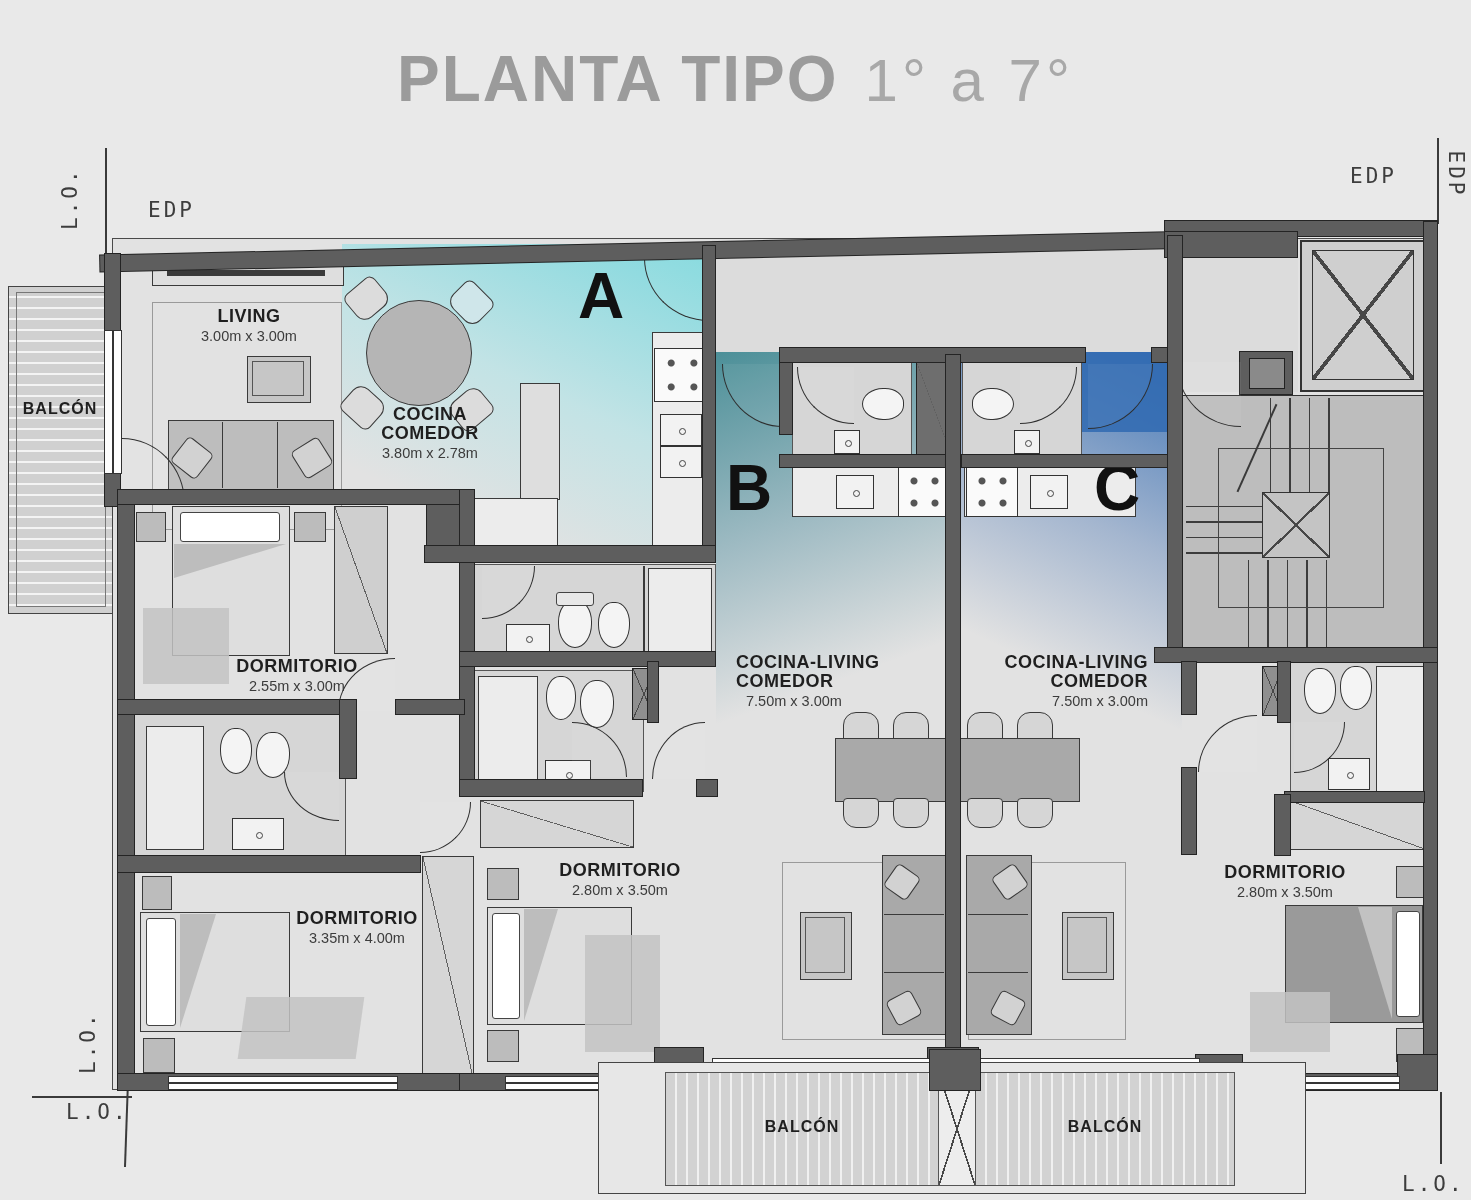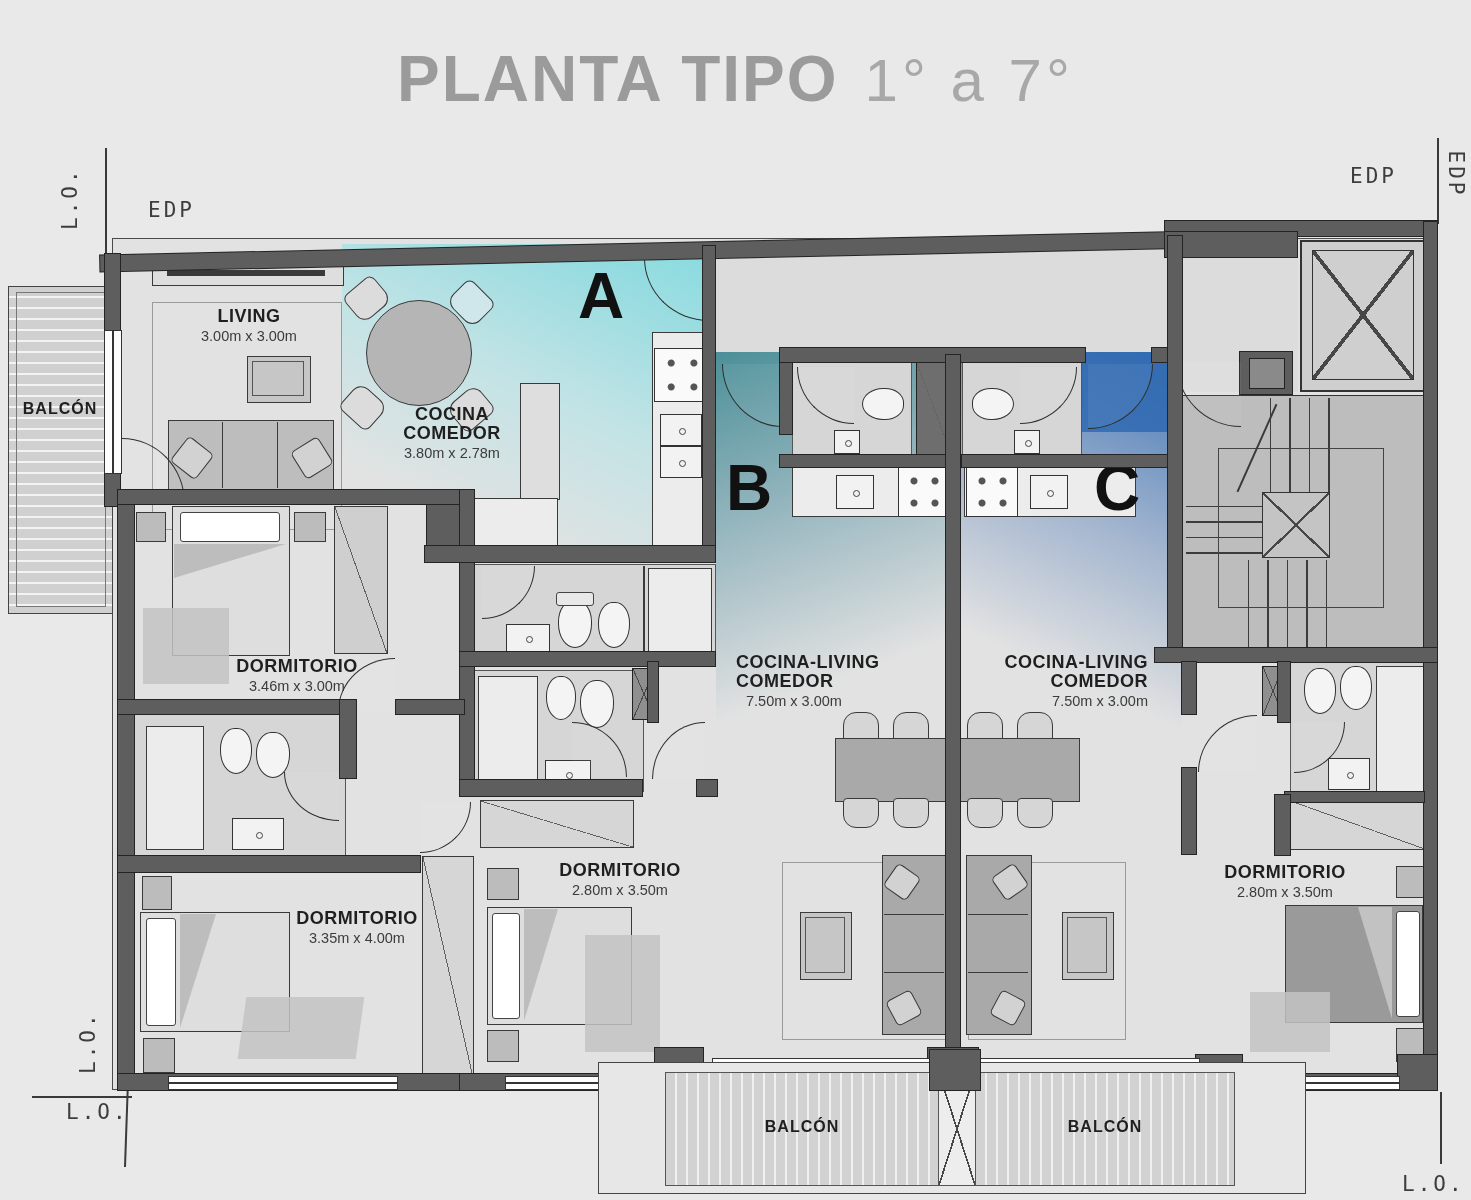--- a/index.html
+++ b/index.html
@@ -138,21 +138,21 @@
   <div class="roomlbl" style="left:178px;top:306px;width:142px;">
     <div class="nm">LIVING</div>
     <div class="dm">3.00m x 3.00m</div>
   </div>
 
   <div class="abs" style="left:366px;top:300px;width:104px;height:104px;background:#b5b5b5;border:1.6px solid #3a3a3a;border-radius:50%;"></div>
   <div class="chair" style="left:348px;top:282px;width:36px;height:32px;transform:rotate(-40deg);"></div>
   <div class="chair" style="left:452px;top:286px;width:36px;height:32px;transform:rotate(45deg);background:#cfe6ea;"></div>
   <div class="chair" style="left:344px;top:390px;width:36px;height:32px;transform:rotate(-138deg);"></div>
   <div class="chair" style="left:452px;top:392px;width:36px;height:32px;transform:rotate(140deg);"></div>
-  <div class="roomlbl" style="left:378px;top:404px;width:148px;">
+  <div class="roomlbl" style="left:356px;top:404px;width:148px;">
     <div class="nm">COCINA</div>
     <div class="nm" style="margin-top:-2px;">COMEDOR</div>
     <div class="dm">3.80m x 2.78m</div>
   </div>
 
   <div class="f lighter" style="left:652px;top:332px;width:58px;height:226px;"></div>
   <div class="stove" style="left:654px;top:348px;width:54px;height:52px;"></div>
   <div class="sink" style="left:660px;top:414px;width:40px;height:30px;"></div>
   <div class="sink" style="left:660px;top:446px;width:40px;height:30px;"></div>
   <div class="f light" style="left:520px;top:383px;width:38px;height:115px;"></div>
@@ -182,21 +182,21 @@
 
   <div class="f light" style="left:172px;top:506px;width:116px;height:148px;"></div>
   <div class="pw" style="left:180px;top:512px;width:98px;height:28px;"></div>
   <div class="abs" style="left:174px;top:544px;width:0;height:0;border-top:34px solid #bdbdbd;border-right:112px solid transparent;"></div>
   <div class="f" style="left:136px;top:512px;width:28px;height:28px;background:#bcbcbc;"></div>
   <div class="f" style="left:294px;top:512px;width:30px;height:28px;background:#bcbcbc;"></div>
   <div class="f diag" style="left:334px;top:506px;width:52px;height:146px;background-color:#cfcfcf;"></div>
   <div class="rug" style="left:143px;top:608px;width:86px;height:76px;"></div>
   <div class="roomlbl" style="left:222px;top:656px;width:150px;">
     <div class="nm">DORMITORIO</div>
-    <div class="dm">3.46m x 3.00m</div>
+    <div class="dm">2.55m x 3.00m</div>
   </div>
   <div class="arc tl" style="left:338px;top:658px;width:56px;height:52px;"></div>
 
   <div class="bathfill" style="left:134px;top:714px;width:210px;height:144px;"></div>
   <div class="f lighter" style="left:146px;top:726px;width:56px;height:122px;"></div>
   <div class="toilet" style="left:220px;top:728px;width:30px;height:44px;"></div>
   <div class="toilet" style="left:256px;top:732px;width:32px;height:44px;"></div>
   <div class="sink" style="left:232px;top:818px;width:50px;height:30px;"></div>
   <div class="arc bl" style="left:284px;top:772px;width:54px;height:48px;"></div>
 

